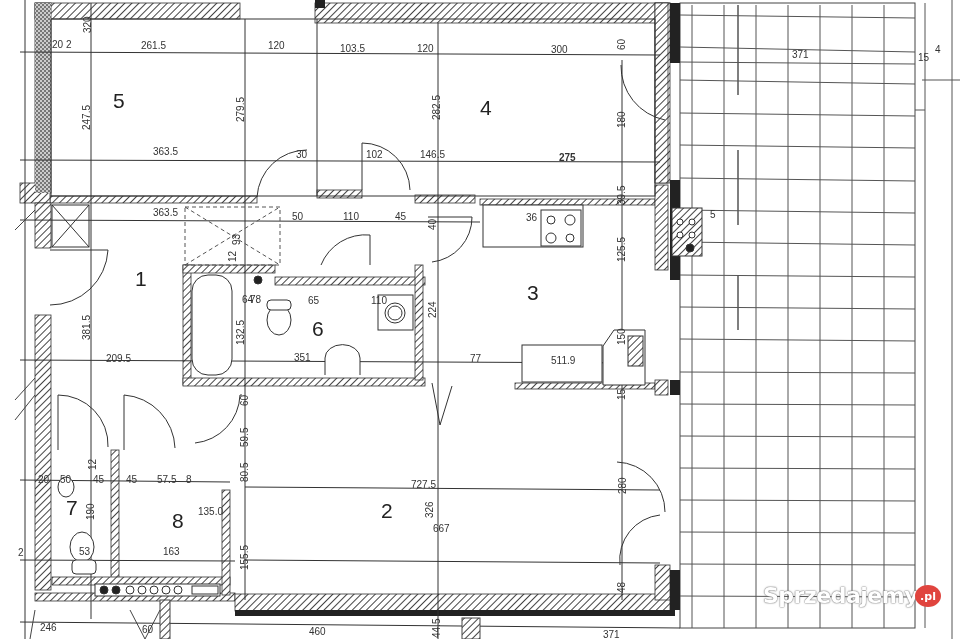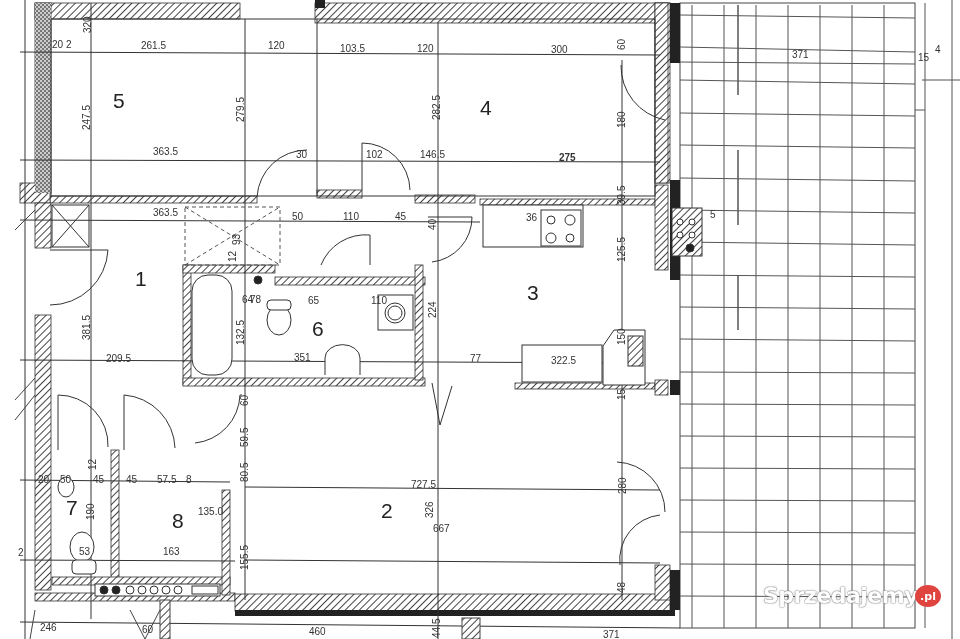--- a/index.html
+++ b/index.html
@@ -254,21 +254,21 @@
     <div class="lbl dim" style="left: 250px; top: 295px; text-align: right;">78</div>
     <div class="lbl dim" style="left: 308px; top: 296px;">65</div>
     <div class="lbl dim" style="left: 371px; top: 296px;">110</div>
     <div class="lbl dim v" style="left: 428px; top: 318px;">224</div>
     <div class="lbl dim v" style="left: 82px; top: 340px;">381.5</div>
     <div class="lbl dim v" style="left: 236px; top: 345px;">132.5</div>
     <div class="lbl dim v" style="left: 617px; top: 345px;">150</div>
     <div class="lbl dim" style="left: 106px; top: 354px;">209.5</div>
     <div class="lbl dim" style="left: 294px; top: 353px;">351</div>
     <div class="lbl dim" style="left: 442px; top: 354px; margin-left: 28px;">77</div>
-    <div class="lbl dim" style="left: 551px; top: 356px;">322.5</div>
+    <div class="lbl dim" style="left: 551px; top: 356px;">511.9</div>
     <div class="lbl dim v" style="left: 617px; top: 400px;">15</div>
     <div class="lbl dim v" style="left: 240px; top: 406px;">60</div>
     <div class="lbl dim v" style="left: 240px; top: 447px;">59.5</div>
     <div class="lbl dim v" style="left: 88px; top: 470px;">12</div>
     <div class="lbl dim" style="left: 38px; top: 475px;">20</div>
     <div class="lbl dim" style="left: 60px; top: 475px;">50</div>
     <div class="lbl dim" style="left: 93px; top: 475px;">45</div>
     <div class="lbl dim" style="left: 126px; top: 475px;">45</div>
     <div class="lbl dim" style="left: 157px; top: 475px;">57.5</div>
     <div class="lbl dim" style="left: 186px; top: 475px;">8</div>

